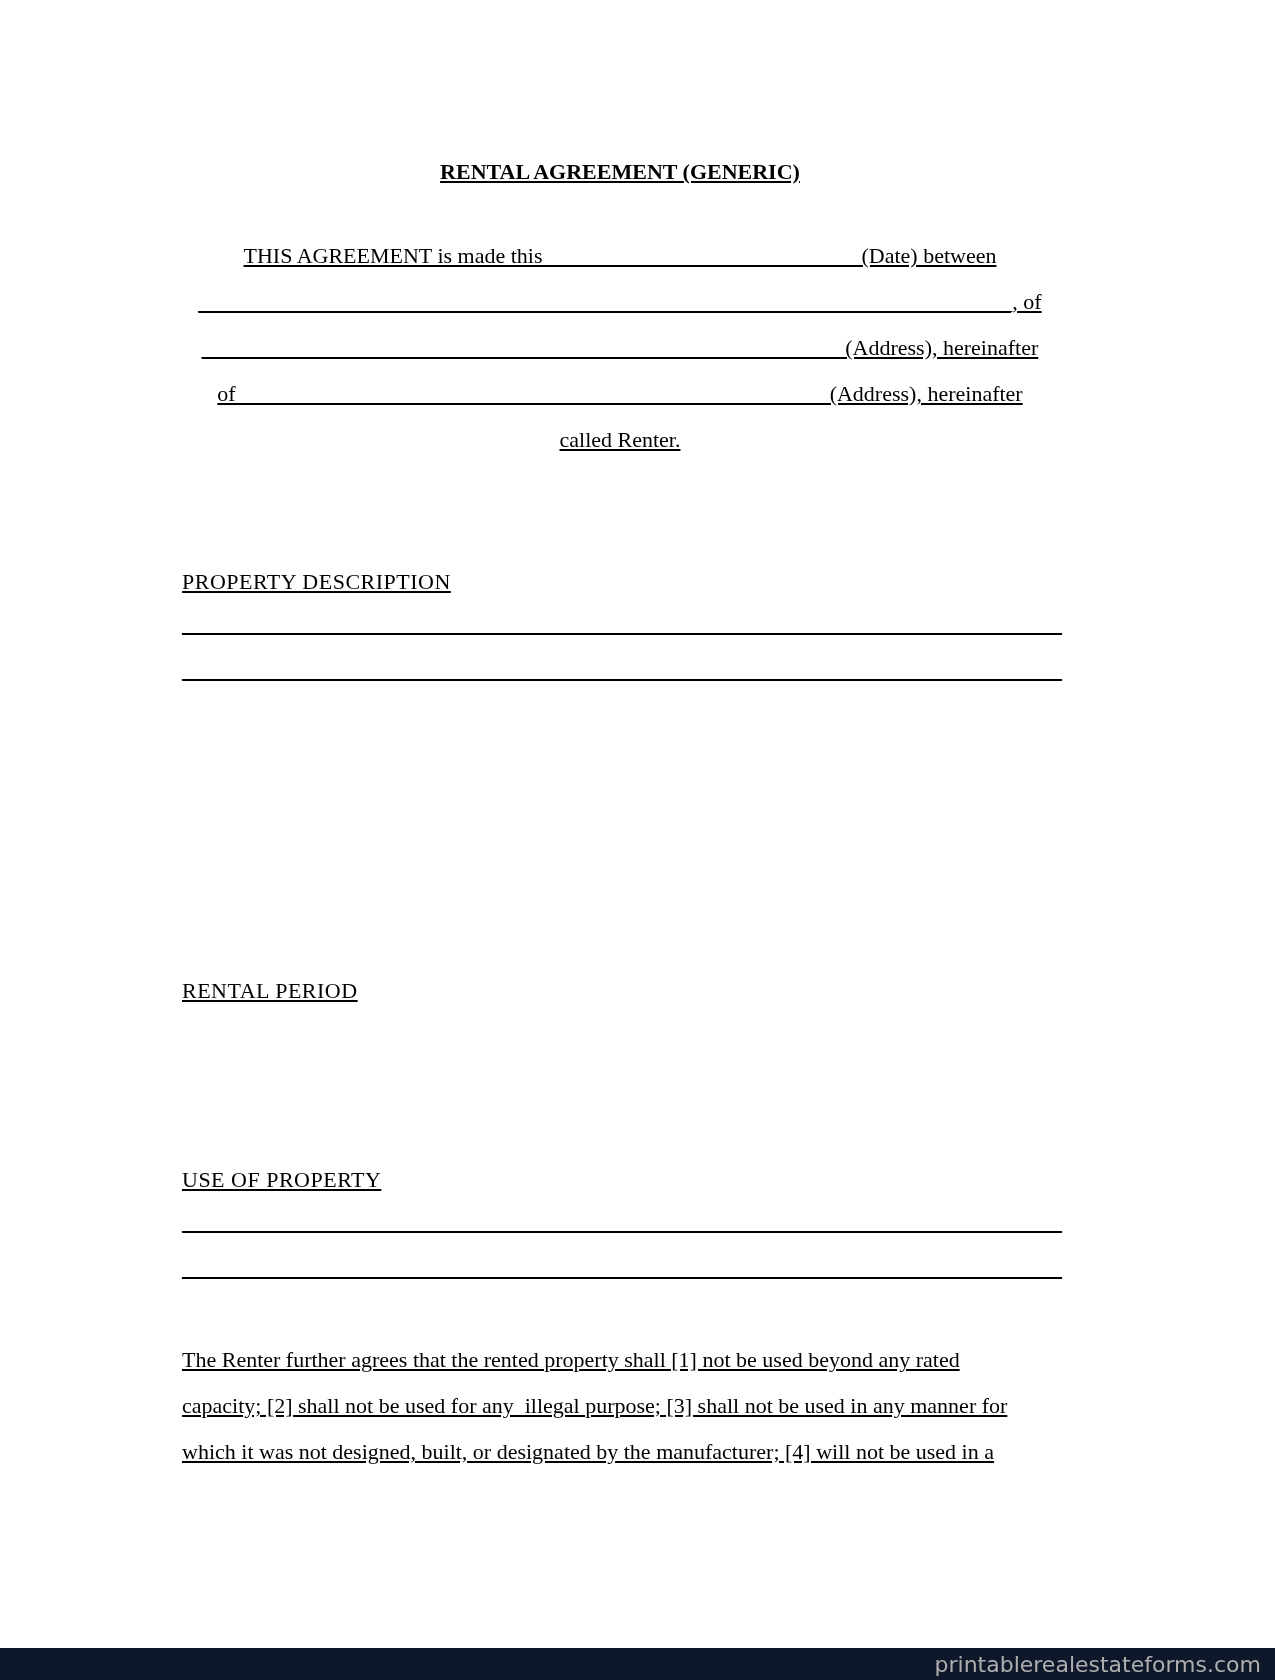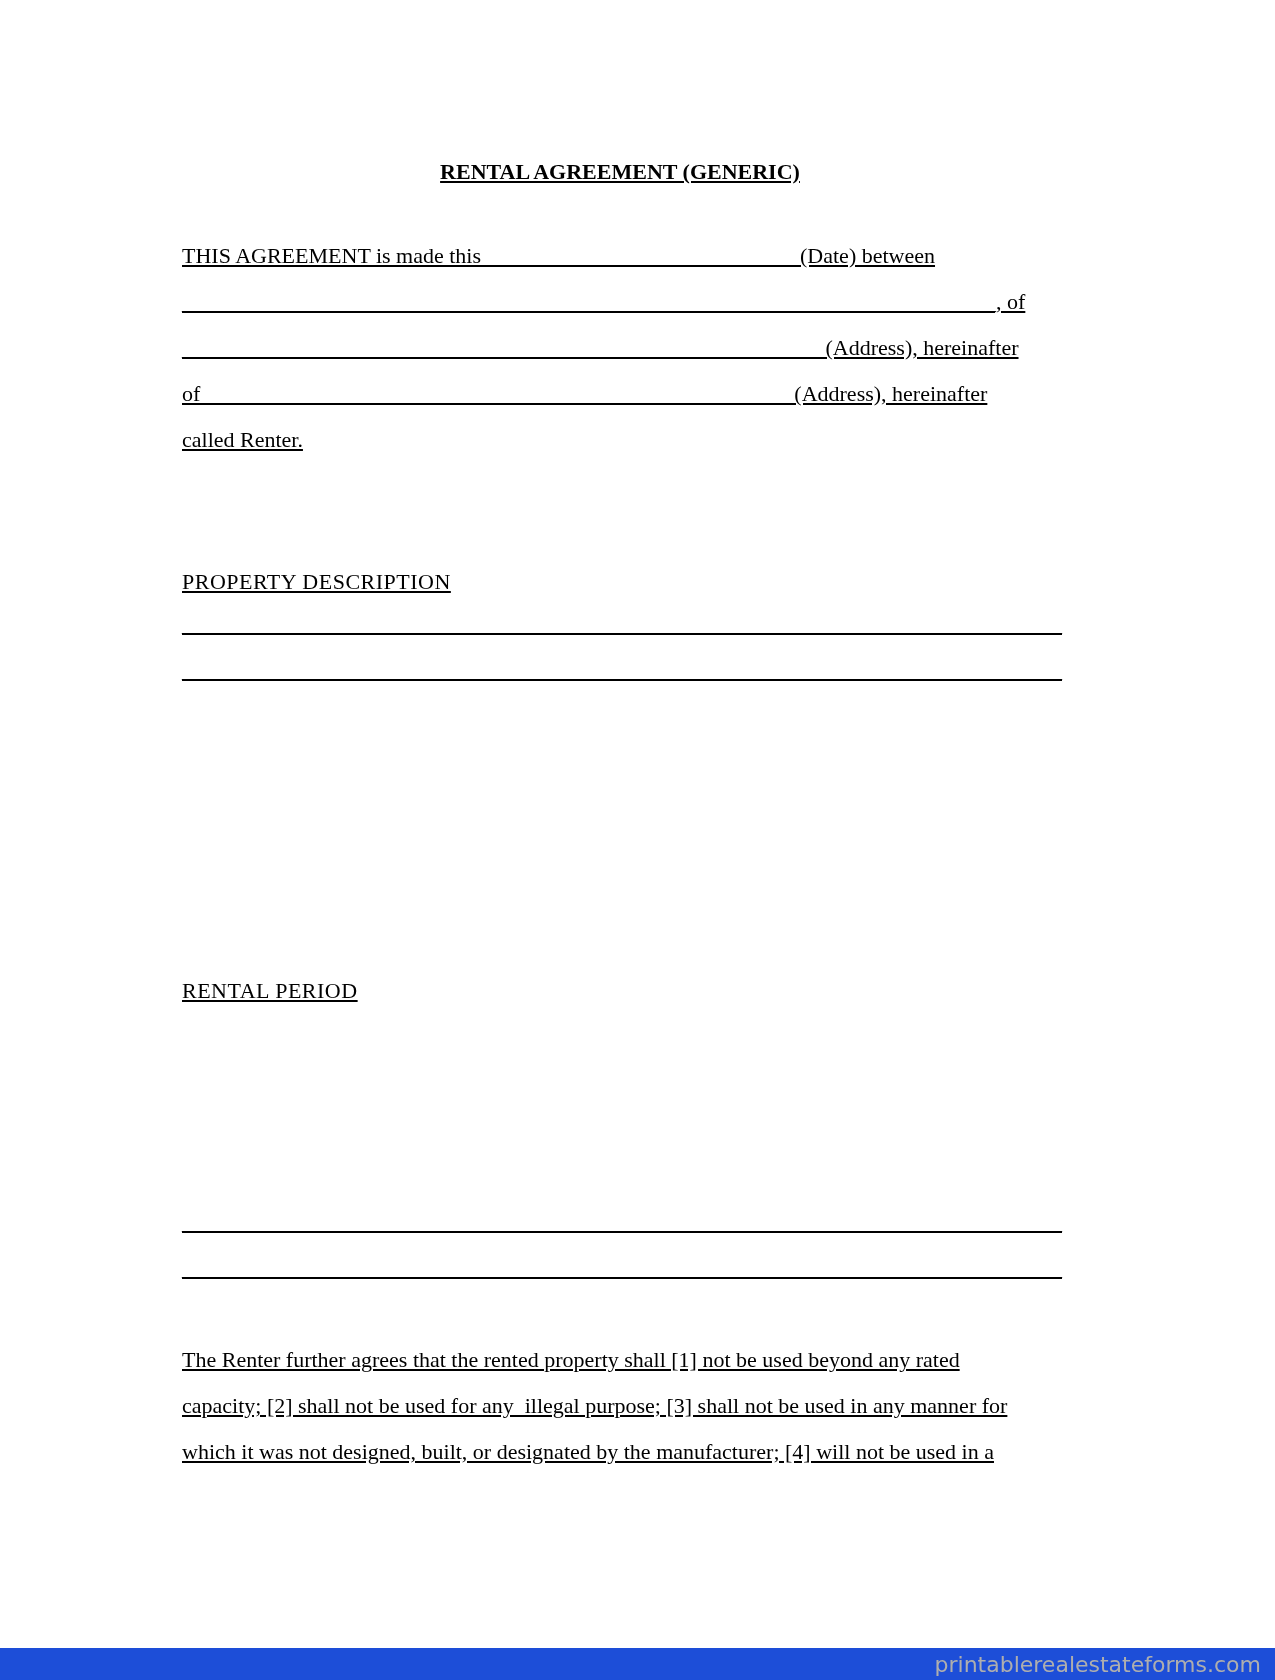--- a/index.html
+++ b/index.html
@@ -36,41 +36,41 @@
   }
   .heading .line {
     letter-spacing: 0.5px;
   }
   .footer-bar {
     position: absolute;
     left: 0;
     top: 1648px;
     width: 1275px;
     height: 32px;
-    background: #1d4ed8;
+    background: #0f172a;
     display: flex;
     align-items: center;
     justify-content: flex-end;
     padding-right: 14px;
     box-sizing: border-box;
     font-family: "DejaVu Sans", "Liberation Sans", sans-serif;
     font-size: 22px;
     color: #aeaeae;
   }
 </style>
 </head>
 <body>
 
 <div class="page">
 
   <div class="block doc-title">
     <div class="line">RENTAL AGREEMENT (GENERIC)</div>
   </div>
 
-  <div class="block" style="top:233px;">
+  <div class="block" style="top:233px;text-align:center;">
     <div class="line">THIS AGREEMENT is made this ____________________________ (Date) between</div>
     <div class="line">__________________________________________________________________________, of</div>
     <div class="line">__________________________________________________________ (Address), hereinafter</div>
     <div class="line">of _____________________________________________________ (Address), hereinafter</div>
     <div class="line">called Renter.</div>
   </div>
 
   <div class="block heading" style="top:559px;">
     <div class="line">PROPERTY DESCRIPTION</div>
   </div>
@@ -79,20 +79,23 @@
     <div class="line">________________________________________________________________________________</div>
     <div class="line">________________________________________________________________________________</div>
   </div>
 
 
   <div class="block heading" style="top:968px;">
     <div class="line">RENTAL PERIOD</div>
   </div>
 
 
+  <div class="block heading" style="top:1157px;">
+    <div class="line">USE OF PROPERTY</div>
+  </div>
 
   <div class="block" style="top:1199px;">
     <div class="line">________________________________________________________________________________</div>
     <div class="line">________________________________________________________________________________</div>
   </div>
 
   <div class="block" style="top:1337px;">
     <div class="line">The Renter further agrees that the rented property shall [1] not be used beyond any rated</div>
     <div class="line">capacity; [2] shall not be used for any  illegal purpose; [3] shall not be used in any manner for</div>
     <div class="line">which it was not designed, built, or designated by the manufacturer; [4] will not be used in a</div>

